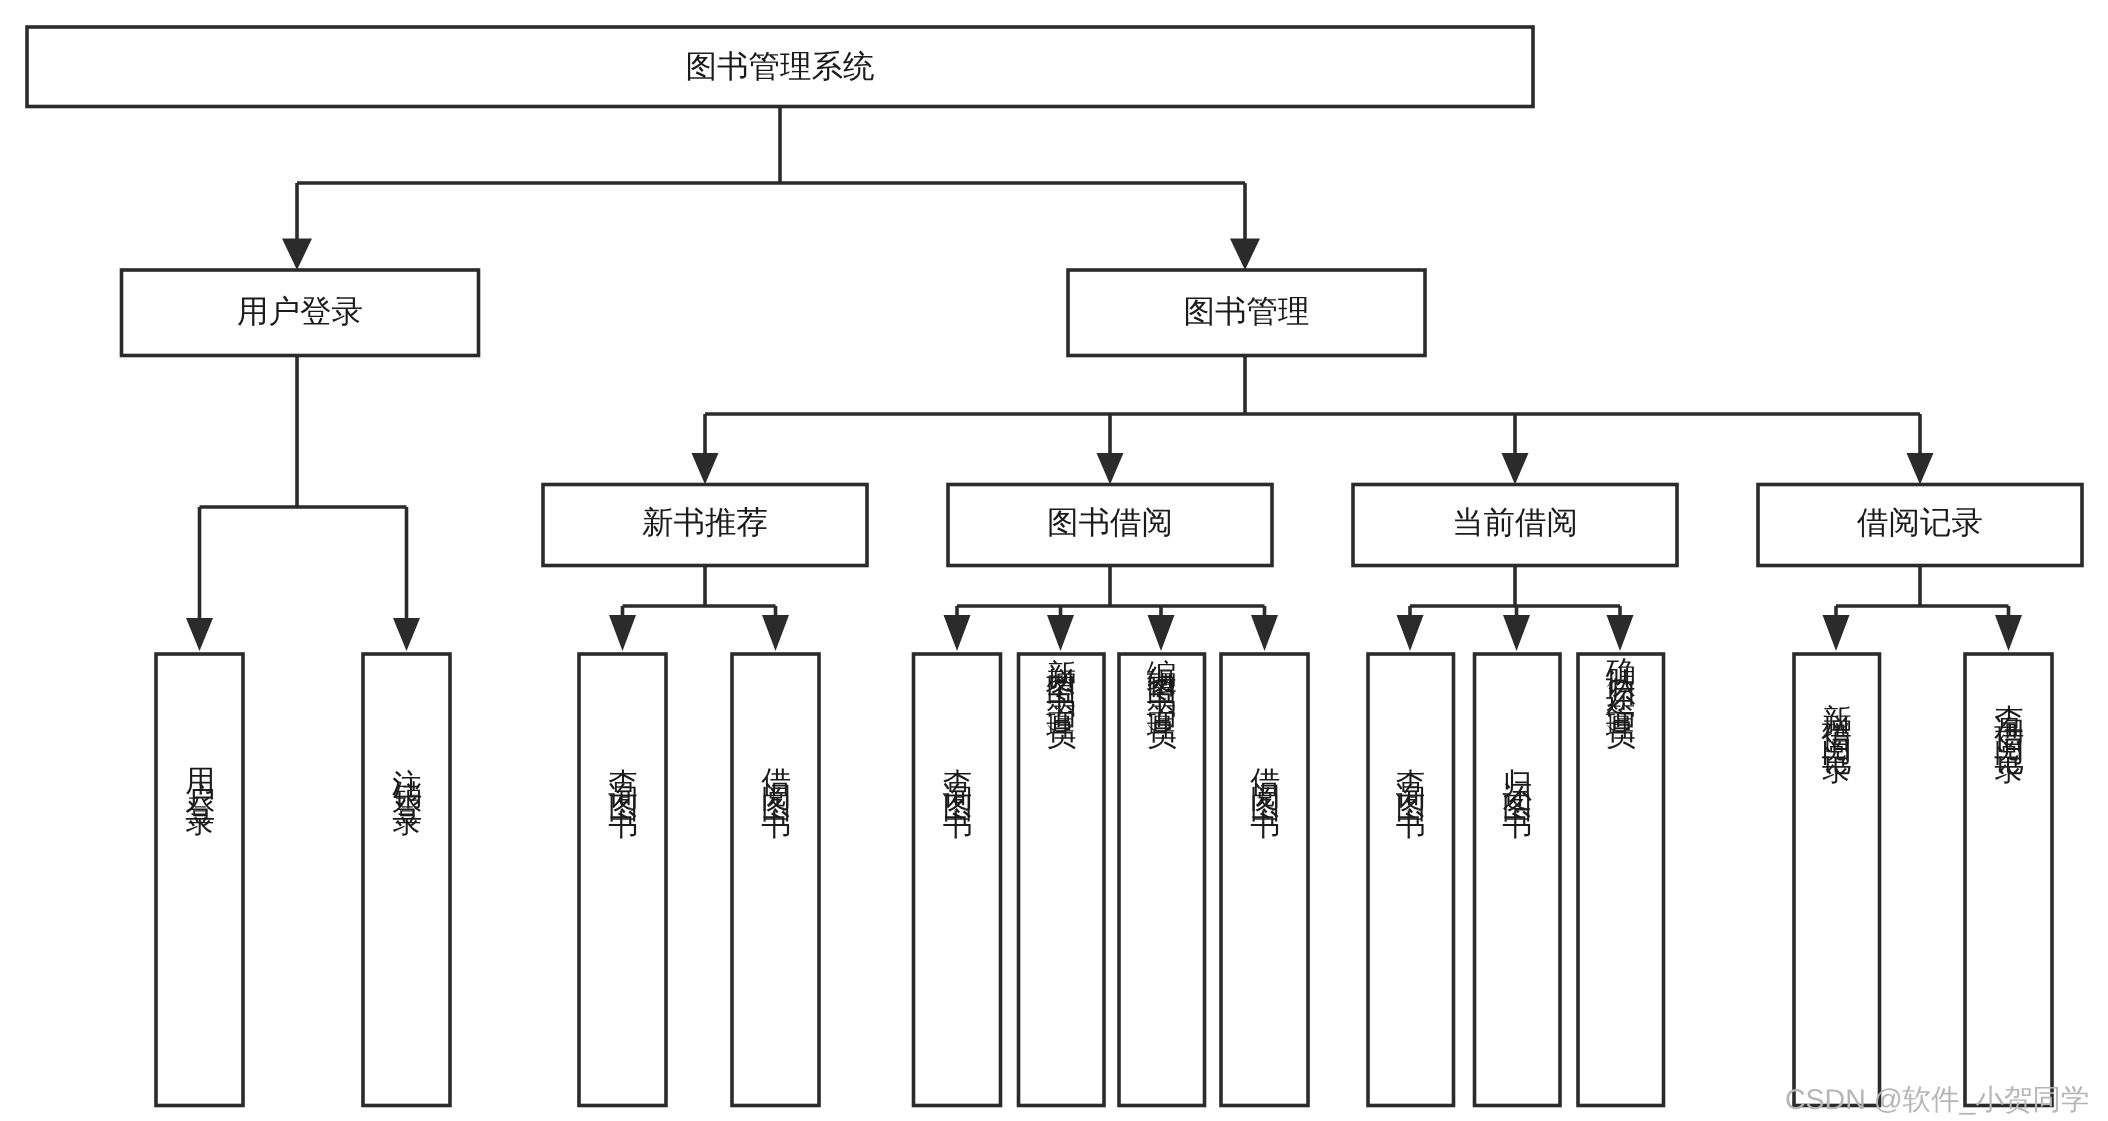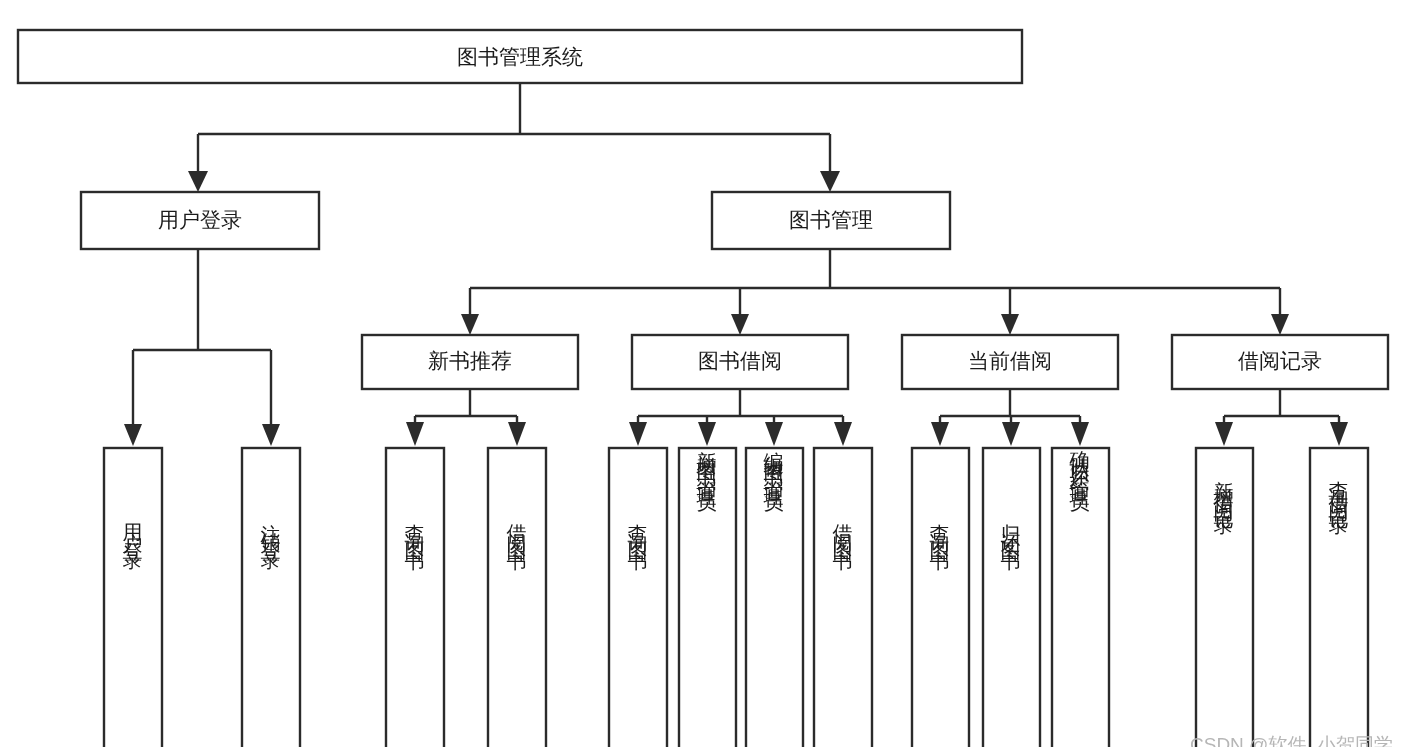--- a/index.html
+++ b/index.html
@@ -10,21 +10,21 @@
   body {
     width: 1405px;
     height: 747px;
     font-family: "Liberation Sans", "DejaVu Sans", sans-serif;
     position: relative;
     overflow: hidden;
   }
   #diagram-root {
     position: absolute;
     left: 0;
-    top: 16px;
+    top: 4px;
     width: 1405px;
     height: 620px;
   }
   svg.diagram {
     display: block;
     width: 1405px;
     height: 747px;
   }
   .node-box {
     fill: #ffffff;

